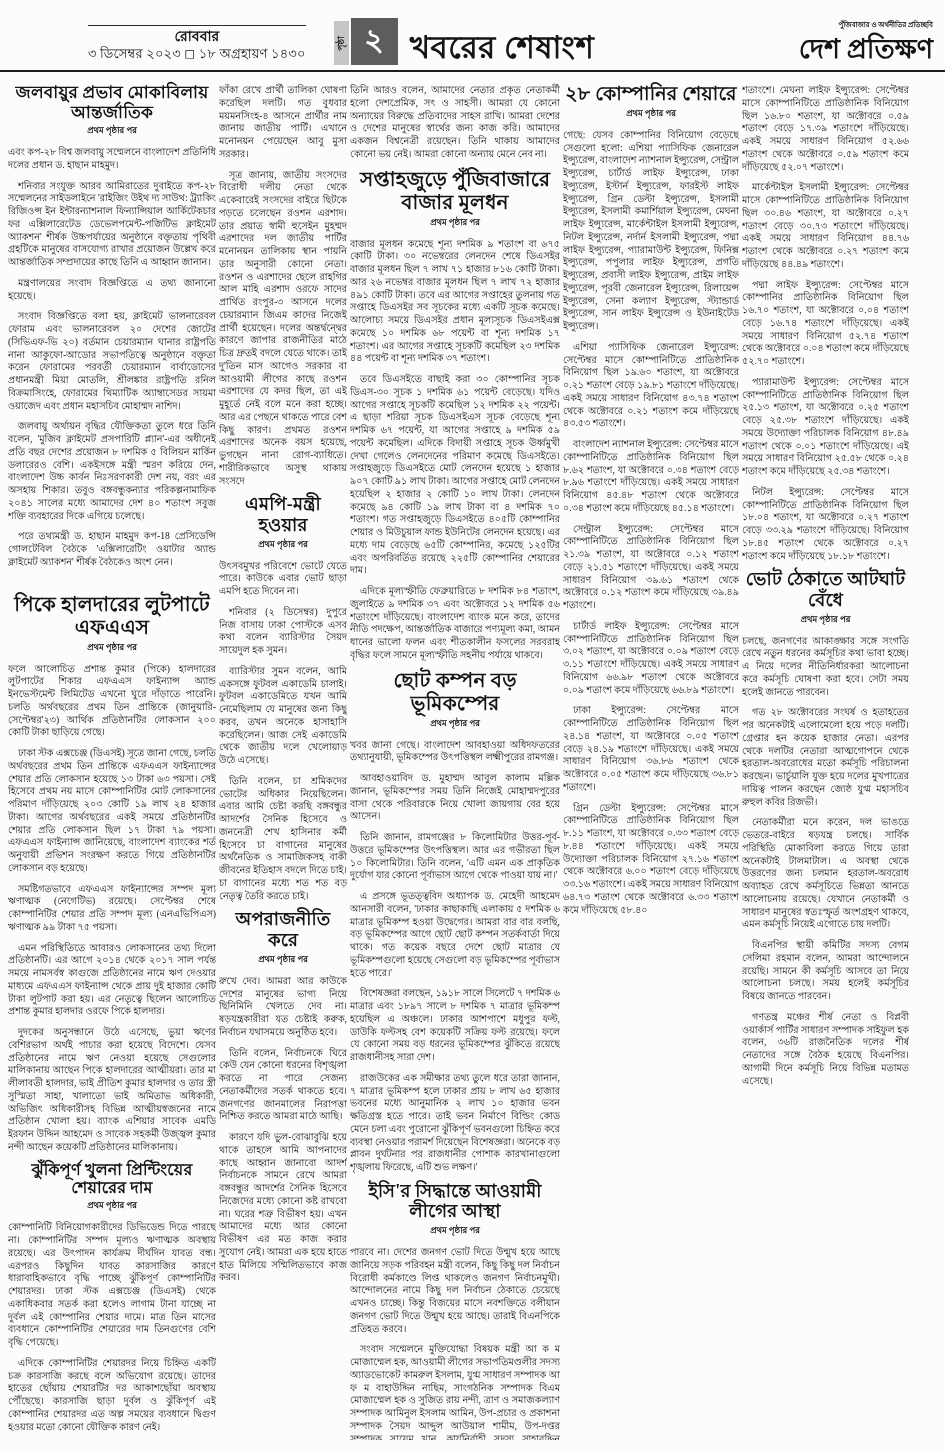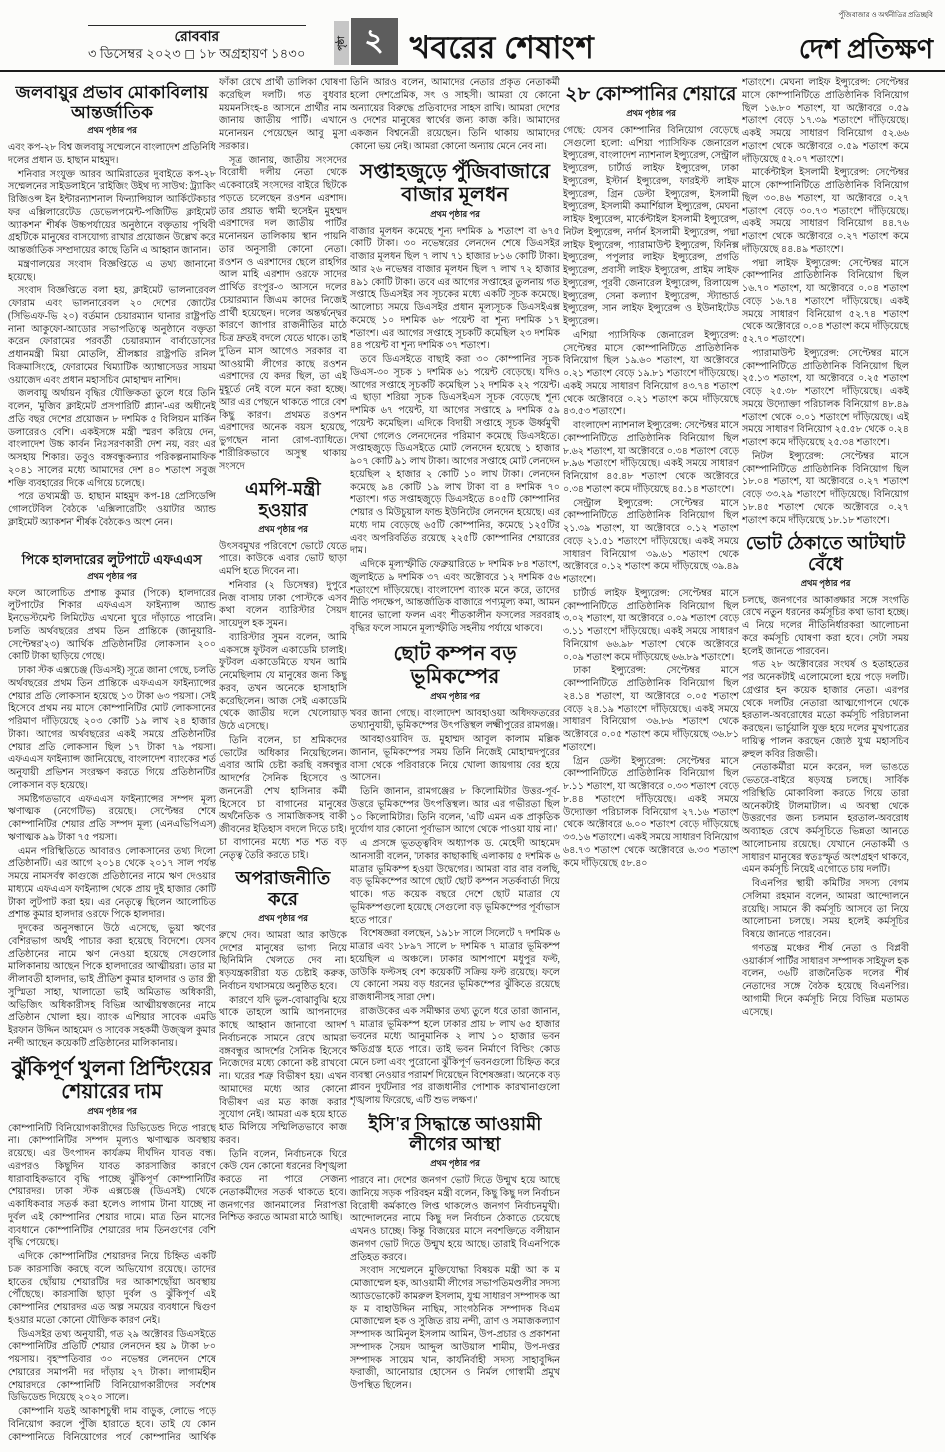--- a/index.html
+++ b/index.html
@@ -24,39 +24,39 @@
   }
   .page-strip span{transform:rotate(-90deg);font-size:9px;font-weight:bold;white-space:nowrap;}
   .page-box{
     width:47px;height:47px;background:#5d5d5d;color:#fff;
     display:flex;align-items:center;justify-content:center;
     font-size:30px;font-weight:bold;margin-right:12px;
   }
   .section-title{font-size:31px;font-weight:bold;letter-spacing:.5px;line-height:1;padding-bottom:2px;margin-top:28px;}
   .mast-spacer{flex:1;}
   .logo-block{text-align:right;line-height:1;padding-bottom:2px;}
-  .logo-tagline{font-size:7px;font-weight:normal;margin-bottom:17px;}
+  .logo-tagline{font-size:7px;font-weight:bold;margin-bottom:7px;}
   .logo-text{font-size:27px;font-weight:900;letter-spacing:0;}
   
   .columns{
     display:grid;
     grid-template-columns:208px 128px 210px 176px 167px;
     column-gap:3px;
     padding:4px 6px 0 8px;
     height:1368px;box-sizing:border-box;overflow:hidden;
   }
   .col{overflow:hidden;}
   .headline{
     font-weight:bold;text-align:center;line-height:1.15;
     margin:7px 0 2px;letter-spacing:.2px;
   }
   .kicker{font-size:8.5px;font-weight:bold;text-align:center;margin:0 0 3px;}
   .para{
     font-size:9.6px;line-height:1.33;text-align:justify;
-    margin:0 0 1px;text-indent:10px;
+    margin:8px 0 1px;text-indent:10px;
     word-break:break-word;
   }
   .para.cont{text-indent:0;}
 </style>
 </head>
 <body>
 
 <div class="page">
 
   <div class="masthead">
@@ -81,48 +81,48 @@
   <div class="columns" id="columns">
       <div class="col">
         <div class="headline" style="font-size: 17px;">জলবায়ুর প্রভাব মোকাবিলায় আন্তর্জাতিক</div>
         <div class="kicker">প্রথম পৃষ্ঠার পর</div>
         <p class="para cont">এবং কপ-২৮ বিশ্ব জলবায়ু সম্মেলনে বাংলাদেশ প্রতিনিধি দলের প্রধান ড. হাছান মাহমুদ।</p>
         <p class="para">শনিবার সংযুক্ত আরব আমিরাতের দুবাইতে কপ-২৮ সম্মেলনের সাইডলাইনে 'রাইজিং উইথ দ্য সাউথ: ট্র্যাকিং রিজিওন্স ইন ইন্টারন্যাশনাল ফিন্যান্সিয়াল আর্কিটেকচার ফর এক্সিলারেটেড ডেভেলপমেন্ট-পজিটিভ ক্লাইমেট অ্যাকশন' শীর্ষক উচ্চপর্যায়ের অনুষ্ঠানে বক্তৃতায় পৃথিবী গ্রহটিকে মানুষের বাসযোগ্য রাখার প্রয়োজন উল্লেখ করে আন্তর্জাতিক সম্প্রদায়ের কাছে তিনি এ আহ্বান জানান।</p>
         <p class="para">মন্ত্রণালয়ের সংবাদ বিজ্ঞপ্তিতে এ তথ্য জানানো হয়েছে।</p>
         <p class="para">সংবাদ বিজ্ঞপ্তিতে বলা হয়, ক্লাইমেট ভালনারেবল ফোরাম এবং ভালনারেবল ২০ দেশের জোটের (সিভিএফ-ভি ২০) বর্তমান চেয়ারম্যান ঘানার রাষ্ট্রপতি নানা আকুফো-আডোর সভাপতিত্বে অনুষ্ঠানে বক্তৃতা করেন ফোরামের পরবর্তী চেয়ারম্যান বার্বাডোসের প্রধানমন্ত্রী মিয়া মোতলি, শ্রীলঙ্কার রাষ্ট্রপতি রনিল বিক্রমাসিংহে, ফোরামের থিম্যাটিক অ্যাম্বাসেডর সায়মা ওয়াজেদ এবং প্রধান মহাসচিব মোহাম্মদ নাশিদ।</p>
         <p class="para">জলবায়ু অর্থায়ন বৃদ্ধির যৌক্তিকতা তুলে ধরে তিনি বলেন, 'মুজিব ক্লাইমেট প্রসপারিটি প্ল্যান'-এর অধীনেই প্রতি বছর দেশের প্রয়োজন ৮ দশমিক ৫ বিলিয়ন মার্কিন ডলারেরও বেশি। একইসঙ্গে মন্ত্রী স্মরণ করিয়ে দেন, বাংলাদেশ উচ্চ কার্বন নিঃসরণকারী দেশ নয়, বরং এর অসহায় শিকার। তবুও বঙ্গবন্ধুকন্যার পরিকল্পনামাফিক ২০৪১ সালের মধ্যে আমাদের দেশ ৪০ শতাংশ সবুজ শক্তি ব্যবহারের দিকে এগিয়ে চলেছে।</p>
         <p class="para">পরে তথ্যমন্ত্রী ড. হাছান মাহমুদ কপ-18 প্রেসিডেন্সি গোলটেবিল বৈঠকে 'এক্সিলারেটিং ওয়াটার অ্যান্ড ক্লাইমেট অ্যাকশন' শীর্ষক বৈঠকেও অংশ নেন।</p>
-        <div class="headline" style="font-size: 13px; margin-top: 24px;">পিকে হালদারের লুটপাটে এফএএস</div>
+        <div class="headline" style="font-size: 20px; margin-top: 24px;">পিকে হালদারের লুটপাটে এফএএস</div>
         <div class="kicker">প্রথম পৃষ্ঠার পর</div>
         <p class="para cont">ফলে আলোচিত প্রশান্ত কুমার (পিকে) হালদারের লুটপাটের শিকার এফএএস ফাইন্যান্স অ্যান্ড ইনভেস্টমেন্ট লিমিটেড এখনো ঘুরে দাঁড়াতে পারেনি। চলতি অর্থবছরের প্রথম তিন প্রান্তিকে (জানুয়ারি-সেপ্টেম্বর'২৩) আর্থিক প্রতিষ্ঠানটির লোকসান ২০০ কোটি টাকা ছাড়িয়ে গেছে।</p>
         <p class="para">ঢাকা স্টক এক্সচেঞ্জ (ডিএসই) সূত্রে জানা গেছে, চলতি অর্থবছরের প্রথম তিন প্রান্তিকে এফএএস ফাইন্যান্সের শেয়ার প্রতি লোকসান হয়েছে ১৩ টাকা ৬৩ পয়সা। সেই হিসেবে প্রথম নয় মাসে কোম্পানিটির মোট লোকসানের পরিমাণ দাঁড়িয়েছে ২০৩ কোটি ১৯ লাখ ২৪ হাজার টাকা। আগের অর্থবছরের একই সময়ে প্রতিষ্ঠানটির শেয়ার প্রতি লোকসান ছিল ১৭ টাকা ৭৯ পয়সা। এফএএস ফাইন্যান্স জানিয়েছে, বাংলাদেশ ব্যাংকের শর্ত অনুযায়ী প্রভিশন সংরক্ষণ করতে গিয়ে প্রতিষ্ঠানটির লোকসান বড় হয়েছে।</p>
         <p class="para">সমষ্টিগতভাবে এফএএস ফাইন্যান্সের সম্পদ মূল্য ঋণাত্মক (নেগেটিভ) রয়েছে। সেপ্টেম্বর শেষে কোম্পানিটির শেয়ার প্রতি সম্পদ মূল্য (এনএভিপিএস) ঋণাত্মক ৯৯ টাকা ৭৫ পয়সা।</p>
         <p class="para">এমন পরিস্থিতিতে আবারও লোকসানের তথ্য দিলো প্রতিষ্ঠানটি। এর আগে ২০১৪ থেকে ২০১৭ সাল পর্যন্ত সময়ে নামসর্বস্ব কাগুজে প্রতিষ্ঠানের নামে ঋণ দেওয়ার মাধ্যমে এফএএস ফাইন্যান্স থেকে প্রায় দুই হাজার কোটি টাকা লুটপাট করা হয়। এর নেতৃত্বে ছিলেন আলোচিত প্রশান্ত কুমার হালদার ওরফে পিকে হালদার।</p>
         <p class="para">দুদকের অনুসন্ধানে উঠে এসেছে, ভুয়া ঋণের বেশিরভাগ অর্থই পাচার করা হয়েছে বিদেশে। যেসব প্রতিষ্ঠানের নামে ঋণ নেওয়া হয়েছে সেগুলোর মালিকানায় আছেন পিকে হালদারের আত্মীয়রা। তার মা লীলাবতী হালদার, ভাই প্রীতিশ কুমার হালদার ও তার স্ত্রী সুস্মিতা সাহা, খালাতো ভাই অমিতাভ অধিকারী, অভিজিৎ অধিকারীসহ বিভিন্ন আত্মীয়স্বজনের নামে প্রতিষ্ঠান খোলা হয়। ব্যাংক এশিয়ার সাবেক এমডি ইরফান উদ্দিন আহমেদ ও সাবেক সহকর্মী উজ্জ্বল কুমার নন্দী আছেন কয়েকটি প্রতিষ্ঠানের মালিকানায়।</p>
-        <div class="headline" style="font-size: 20px;">ঝুঁকিপূর্ণ খুলনা প্রিন্টিংয়ের শেয়ারের দাম</div>
+        <div class="headline" style="font-size: 16px;">ঝুঁকিপূর্ণ খুলনা প্রিন্টিংয়ের শেয়ারের দাম</div>
         <div class="kicker">প্রথম পৃষ্ঠার পর</div>
         <p class="para cont">কোম্পানিটি বিনিয়োগকারীদের ডিভিডেন্ড দিতে পারছে না। কোম্পানিটির সম্পদ মূল্যও ঋণাত্মক অবস্থায় রয়েছে। এর উৎপাদন কার্যক্রম দীর্ঘদিন যাবত বন্ধ। এরপরও কিছুদিন যাবত কারসাজির কারণে ধারাবাহিকভাবে বৃদ্ধি পাচ্ছে ঝুঁকিপূর্ণ কোম্পানিটির শেয়ারদর। ঢাকা স্টক এক্সচেঞ্জ (ডিএসই) থেকে একাধিকবার সতর্ক করা হলেও লাগাম টানা যাচ্ছে না দুর্বল এই কোম্পানির শেয়ার দামে। মাত্র তিন মাসের ব্যবধানে কোম্পানিটির শেয়ারের দাম তিনগুণের বেশি বৃদ্ধি পেয়েছে।</p>
         <p class="para">এদিকে কোম্পানিটির শেয়ারদর নিয়ে চিহ্নিত একটি চক্র কারসাজি করছে বলে অভিযোগ রয়েছে। তাদের হাতের ছোঁয়ায় শেয়ারটির দর আকাশছোঁয়া অবস্থায় পৌঁছেছে। কারসাজি ছাড়া দুর্বল ও ঝুঁকিপূর্ণ এই কোম্পানির শেয়ারদর এত অল্প সময়ের ব্যবধানে দ্বিগুণ হওয়ার মতো কোনো যৌক্তিক কারণ নেই।</p>
         <p class="para">ডিএসইর তথ্য অনুযায়ী, গত ২৯ অক্টোবর ডিএসইতে কোম্পানিটির প্রতিটি শেয়ার লেনদেন হয় ৯ টাকা ৮০ পয়সায়। বৃহস্পতিবার ৩০ নভেম্বর লেনদেন শেষে শেয়ারের সমাপনী দর দাঁড়ায় ২৭ টাকা। লাগামহীন শেয়ারদরে কোম্পানিটি বিনিয়োগকারীদের সর্বশেষ ডিভিডেন্ড দিয়েছে ২০২০ সালে।</p>
         <p class="para">কোম্পানি যতই আকাশচুম্বী দাম বাড়ুক, লোভে পড়ে বিনিয়োগ করলে পুঁজি হারাতে হবে। তাই যে কোন কোম্পানিতে বিনিয়োগের পূর্বে কোম্পানির আর্থিক অবস্থা বুঝে শুনে বিনিয়োগ করা উচিত বলে তিনি মনে করেন।</p>
       </div>
       <div class="col">
         <p class="para cont">ফাঁকা রেখে প্রার্থী তালিকা ঘোষণা করেছিল দলটি। গত বুধবার ময়মনসিংহ-৪ আসনে প্রার্থীর নাম জানায় জাতীয় পার্টি। এখানে মনোনয়ন পেয়েছেন আবু মুসা সরকার।</p>
         <p class="para">সূত্র জানায়, জাতীয় সংসদের বিরোধী দলীয় নেতা থেকে একেবারেই সংসদের বাইরে ছিটকে পড়তে চলেছেন রওশন এরশাদ। তার প্রয়াত স্বামী হুসেইন মুহম্মদ এরশাদের দল জাতীয় পার্টির মনোনয়ন তালিকায় স্থান পায়নি তার অনুসারী কোনো নেতা। রওশন ও এরশাদের ছেলে রাহগির আল মাহি এরশাদ ওরফে সাদের প্রার্থিত রংপুর-৩ আসনে দলের চেয়ারম্যান জিএম কাদের নিজেই প্রার্থী হয়েছেন। দলের অন্তর্দ্বন্দ্বের কারণে জাপার রাজনীতির মাঠে চিত্র দ্রুতই বদলে যেতে থাকে। তাই দু'তিন মাস আগেও সরকার বা আওয়ামী লীগের কাছে রওশন এরশাদের যে কদর ছিল, তা এই মুহূর্তে নেই বলে মনে করা হচ্ছে। আর এর পেছনে থাকতে পারে বেশ কিছু কারণ। প্রথমত রওশন এরশাদের অনেক বয়স হয়েছে, ভুগছেন নানা রোগ-ব্যাধিতে। শারীরিকভাবে অসুস্থ থাকায় সংসদে</p>
         <div class="headline" style="font-size: 18px;">এমপি-মন্ত্রী হওয়ার</div>
         <div class="kicker">প্রথম পৃষ্ঠার পর</div>
         <p class="para cont">উৎসবমুখর পরিবেশে ভোটে যেতে পারে। কাউকে এবার ভোট ছাড়া এমপি হতে দিবেন না।</p>
         <p class="para">শনিবার (২ ডিসেম্বর) দুপুরে নিজ বাসায় ঢাকা পোস্টকে এসব কথা বলেন ব্যারিস্টার সৈয়দ সায়েদুল হক সুমন।</p>
         <p class="para">ব্যারিস্টার সুমন বলেন, আমি একসঙ্গে ফুটবল একাডেমি চালাই। ফুটবল একাডেমিতে যখন আমি নেমেছিলাম যে মানুষের জন্য কিছু করব, তখন অনেকে হাসাহাসি করেছিলেন। আজ সেই একাডেমি থেকে জাতীয় দলে খেলোয়াড় উঠে এসেছে।</p>
         <p class="para">তিনি বলেন, চা শ্রমিকদের ভোটের অধিকার নিয়েছিলেন। এবার আমি চেষ্টা করছি বঙ্গবন্ধুর আদর্শের সৈনিক হিসেবে ও জননেত্রী শেখ হাসিনার কর্মী হিসেবে চা বাগানের মানুষের অর্থনৈতিক ও সামাজিকসহ বাকী জীবনের ইতিহাস বদলে দিতে চাই। চা বাগানের মধ্যে শত শত বড় নেতৃত্ব তৈরি করতে চাই।</p>
         <div class="headline" style="font-size: 18px;">অপরাজনীতি করে</div>
         <div class="kicker">প্রথম পৃষ্ঠার পর</div>
         <p class="para cont">রুখে দেব। আমরা আর কাউকে দেশের মানুষের ভাগ্য নিয়ে ছিনিমিনি খেলতে দেব না। ষড়যন্ত্রকারীরা যত চেষ্টাই করুক, নির্বাচন যথাসময়ে অনুষ্ঠিত হবে।</p>
+        <p class="para">তিনি বলেন, নির্বাচনকে ঘিরে কেউ যেন কোনো ধরনের বিশৃঙ্খলা করতে না পারে সেজন্য নেতাকর্মীদের সতর্ক থাকতে হবে। জনগণের জানমালের নিরাপত্তা নিশ্চিত করতে আমরা মাঠে আছি।</p>
         <p class="para">কারণে যদি ভুল-বোঝাবুঝি হয়ে থাকে তাহলে আমি আপনাদের কাছে আহ্বান জানাবো আদর্শ নির্বাচনকে সামনে রেখে আমরা বঙ্গবন্ধুর আদর্শের সৈনিক হিসেবে নিজেদের মধ্যে কোনো কষ্ট রাখবো না। ঘরের শত্রু বিভীষণ হয়। এখন আমাদের মধ্যে আর কোনো বিভীষণ এর মত কাজ করার সুযোগ নেই। আমরা এক হয়ে হাতে হাত মিলিয়ে সম্মিলিতভাবে কাজ করব।</p>
-        <p class="para">তিনি বলেন, নির্বাচনকে ঘিরে কেউ যেন কোনো ধরনের বিশৃঙ্খলা করতে না পারে সেজন্য নেতাকর্মীদের সতর্ক থাকতে হবে। জনগণের জানমালের নিরাপত্তা নিশ্চিত করতে আমরা মাঠে আছি।</p>
       </div>
       <div class="col">
         <p class="para cont">তিনি আরও বলেন, আমাদের নেতার প্রকৃত নেতাকর্মী হলো দেশপ্রেমিক, সৎ ও সাহসী। আমরা যে কোনো অন্যায়ের বিরুদ্ধে প্রতিবাদের সাহস রাখি। আমরা দেশের ও দেশের মানুষের স্বার্থের জন্য কাজ করি। আমাদের একজন বিশ্বনেত্রী রয়েছেন। তিনি থাকায় আমাদের কোনো ভয় নেই। আমরা কোনো অন্যায় মেনে নেব না।</p>
         <div class="headline" style="font-size: 20px;">সপ্তাহজুড়ে পুঁজিবাজারে বাজার মূলধন</div>
         <div class="kicker">প্রথম পৃষ্ঠার পর</div>
         <p class="para cont">বাজার মূলধন কমেছে শূন্য দশমিক ৯ শতাংশ বা ৬৭৫ কোটি টাকা। ৩০ নভেম্বরের লেনদেন শেষে ডিএসইর বাজার মূলধন ছিল ৭ লাখ ৭১ হাজার ৮১৬ কোটি টাকা। আর ২৬ নভেম্বর বাজার মূলধন ছিল ৭ লাখ ৭২ হাজার ৪৯১ কোটি টাকা। তবে এর আগের সপ্তাহের তুলনায় গত সপ্তাহে ডিএসইর সব সূচকের মধ্যে একটি সূচক কমেছে। আলোচ্য সময়ে ডিএসইর প্রধান মূল্যসূচক ডিএসইএক্স কমেছে ১০ দশমিক ৬৮ পয়েন্ট বা শূন্য দশমিক ১৭ শতাংশ। এর আগের সপ্তাহে সূচকটি কমেছিল ২৩ দশমিক ৪৪ পয়েন্ট বা শূন্য দশমিক ৩৭ শতাংশ।</p>
         <p class="para">তবে ডিএসইতে বাছাই করা ৩০ কোম্পানির সূচক ডিএস-৩০ সূচক ১ দশমিক ৬১ পয়েন্ট বেড়েছে। যদিও আগের সপ্তাহে সূচকটি কমেছিল ১২ দশমিক ২২ পয়েন্ট। এ ছাড়া শরিয়া সূচক ডিএসইএস সূচক বেড়েছে শূন্য দশমিক ৬৭ পয়েন্ট, যা আগের সপ্তাহে ৯ দশমিক ৫৯ পয়েন্ট কমেছিল। এদিকে বিদায়ী সপ্তাহে সূচক ঊর্ধ্বমুখী দেখা গেলেও লেনদেনের পরিমাণ কমেছে ডিএসইতে। সপ্তাহজুড়ে ডিএসইতে মোট লেনদেন হয়েছে ১ হাজার ৯০৭ কোটি ৯১ লাখ টাকা। আগের সপ্তাহে মোট লেনদেন হয়েছিল ২ হাজার ২ কোটি ১০ লাখ টাকা। লেনদেন কমেছে ৯৪ কোটি ১৯ লাখ টাকা বা ৪ দশমিক ৭০ শতাংশ। গত সপ্তাহজুড়ে ডিএসইতে ৪০৫টি কোম্পানির শেয়ার ও মিউচুয়াল ফান্ড ইউনিটের লেনদেন হয়েছে। এর মধ্যে দাম বেড়েছে ৬৫টি কোম্পানির, কমেছে ১২৫টির এবং অপরিবর্তিত রয়েছে ২২৫টি কোম্পানির শেয়ারের দাম।</p>
         <p class="para">এদিকে মূল্যস্ফীতি ফেব্রুয়ারিতে ৮ দশমিক ৮৪ শতাংশ, জুলাইতে ৯ দশমিক ৩৭ এবং অক্টোবরে ১২ দশমিক ৫৬ শতাংশে দাঁড়িয়েছে। বাংলাদেশ ব্যাংক মনে করে, তাদের নীতি পদক্ষেপ, আন্তর্জাতিক বাজারে পণ্যমূল্য কমা, আমন ধানের ভালো ফলন এবং শীতকালীন ফসলের সরবরাহ বৃদ্ধির ফলে সামনে মূল্যস্ফীতি সহনীয় পর্যায়ে থাকবে।</p>
         <div class="headline" style="font-size: 20px;">ছোট কম্পন বড় ভূমিকম্পের</div>
         <div class="kicker">প্রথম পৃষ্ঠার পর</div>

